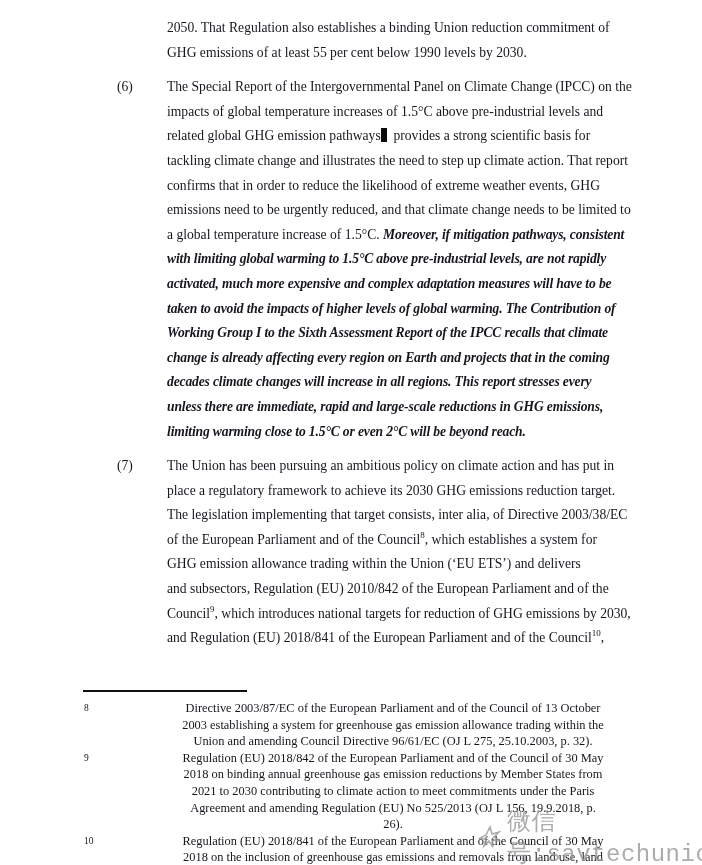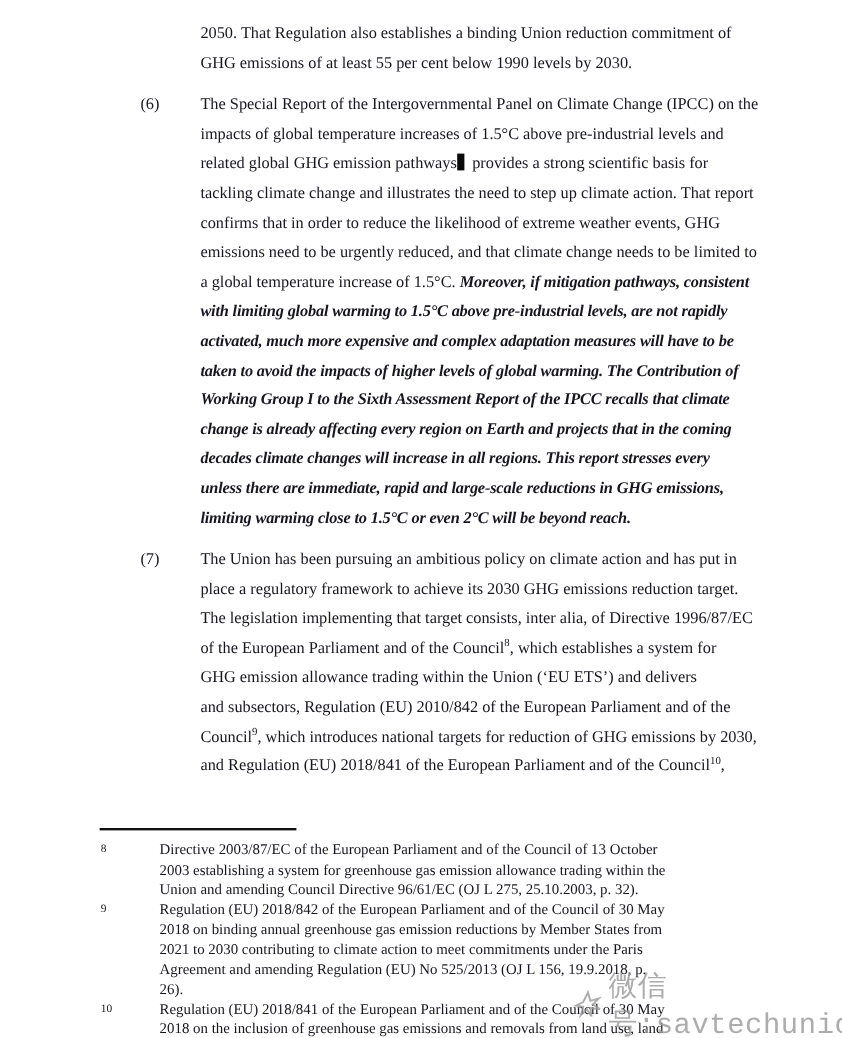--- a/index.html
+++ b/index.html
@@ -17,21 +17,21 @@
   .pnum{position:absolute;left:83px;top:0;font-size:13.6px;line-height:24.6px;}
   .pbody{margin-left:133px;width:530px;}
   .tline{white-space:pre;height:24.6px;line-height:24.6px;font-size:13.6px;}
   .bi{font-weight:bold;font-style:italic;letter-spacing:-0.15px;}
   sup{font-size:9px;line-height:0;}
   .chbar{display:inline-block;width:6px;height:14px;background:#0a0a0a;vertical-align:-2px;}
   .fnsep{position:absolute;left:83px;top:690px;width:164px;height:2px;background:#111;}
   .footnotes{position:absolute;left:0;top:700px;right:0;}
   .fn{position:relative;}
   .fnnum{position:absolute;left:84px;top:0px;font-size:9.5px;line-height:16.6px;}
-  .fnbody{margin-left:133px;width:520px;}
+  .fnbody{margin-left:133px;width:520px;text-align:center;}
   .fline{white-space:pre;height:16.6px;line-height:16.6px;font-size:12.4px;}
   .watermark{
     position:absolute;left:477px;top:820px;height:34px;
     display:flex;align-items:center;gap:4px;
     color:#9a9a9a;opacity:0.82;z-index:5;pointer-events:none;
   }
   .wicon{display:inline-block;width:26px;height:26px;}
   .wtext{font-size:24px;font-family:Liberation Mono, monospace;letter-spacing:0.5px;}
 </style>
 </head>
@@ -64,21 +64,21 @@
           <div class="tline"><span class="bi">decades climate changes will increase in all regions. This report stresses every</span></div>
           <div class="tline"><span class="bi">unless there are immediate, rapid and large-scale reductions in GHG emissions,</span></div>
           <div class="tline"><span class="bi">limiting warming close to 1.5°C or even 2°C will be beyond reach.</span></div>
         </div>
       </div>
       <div class="para">
         <span class="pnum">(7)</span>
         <div class="pbody">
           <div class="tline"><span>The Union has been pursuing an ambitious policy on climate action and has put in</span></div>
           <div class="tline"><span>place a regulatory framework to achieve its 2030 GHG emissions reduction target.</span></div>
-          <div class="tline"><span>The legislation implementing that target consists, inter alia, of Directive 1996/87/EC</span></div>
+          <div class="tline"><span>The legislation implementing that target consists, inter alia, of Directive 2003/38/EC</span></div>
           <div class="tline"><span>of the European Parliament and of the Council</span><sup>8</sup><span>, which establishes a system for</span></div>
           <div class="tline"><span>GHG emission allowance trading within the Union (‘EU ETS’) and delivers</span></div>
           <div class="tline"><span>and subsectors, Regulation (EU) 2010/842 of the European Parliament and of the</span></div>
           <div class="tline"><span>Council</span><sup>9</sup><span>, which introduces national targets for reduction of GHG emissions by 2030,</span></div>
           <div class="tline"><span>and Regulation (EU) 2018/841 of the European Parliament and of the Council</span><sup>10</sup><span>,</span></div>
         </div>
       </div>
     </div>
 
   <div class="fnsep"></div>

